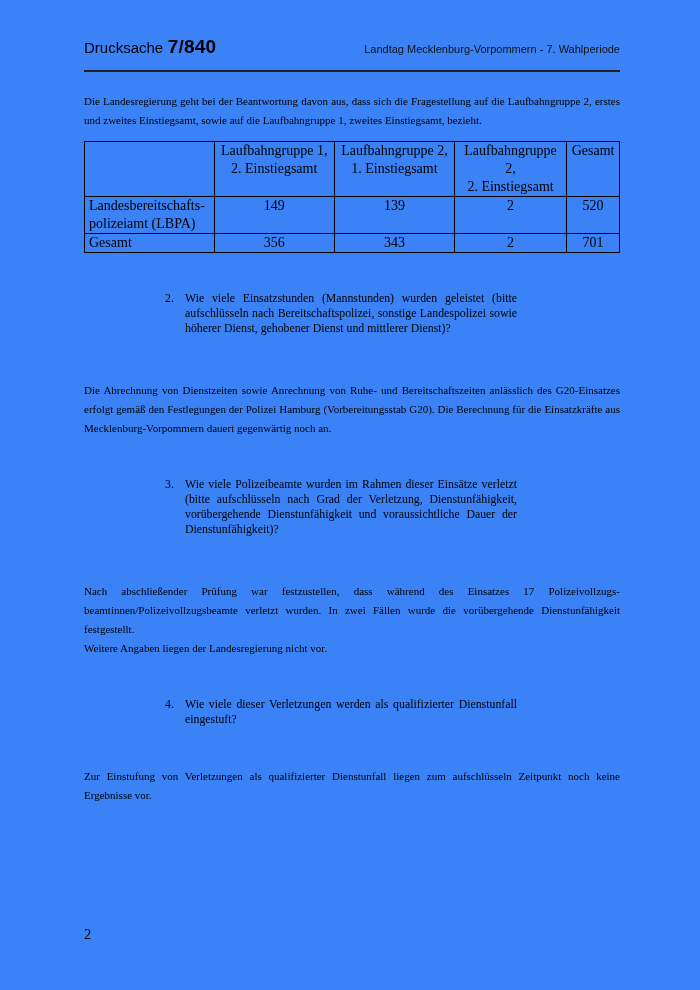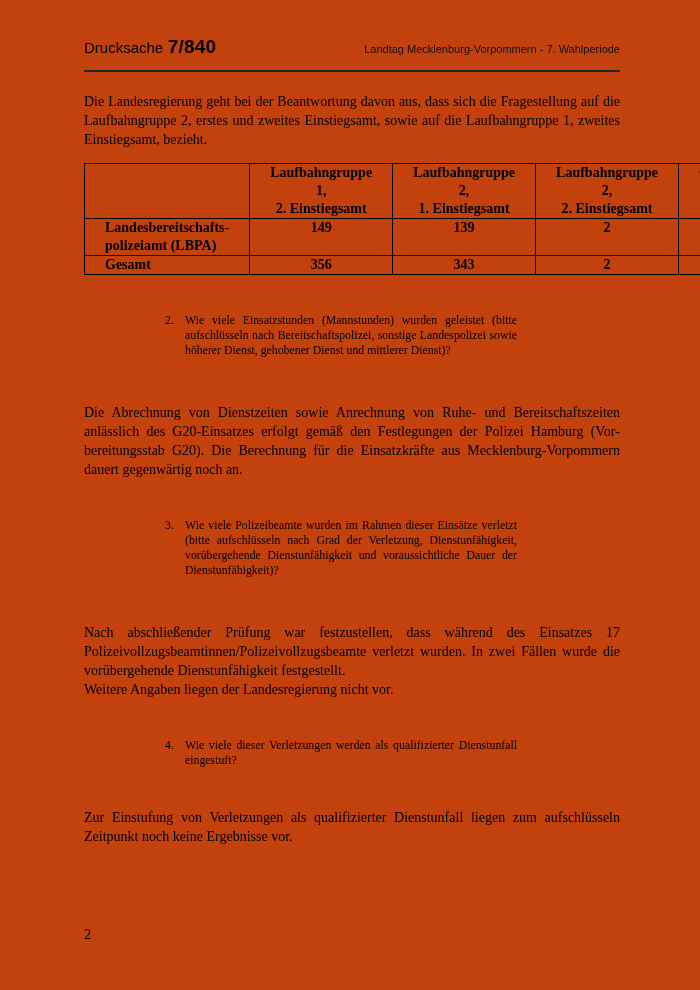--- a/index.html
+++ b/index.html
@@ -1,21 +1,21 @@
 <!DOCTYPE html>
 <html><head>
 <meta charset="utf-8">
 <style>
   html, body { margin: 0; padding: 0; background: #e8e8e8; }
   .page {
     position: relative;
     width: 700px;
     height: 990px;
     margin: 0 auto;
-    background: #c2410c;
+    background: #3b82f6;
     color: #000000;
     box-sizing: border-box;
     padding: 36px 80px 0 84px;
     font-family: "Liberation Serif", "DejaVu Serif", serif;
     overflow: hidden;
   }
   .header {
     display: flex;
     justify-content: space-between;
     align-items: baseline;
@@ -24,41 +24,41 @@
   .doc-id { white-space: nowrap; }
   .doc-label { font-size: 15px; }
   .doc-number { font-size: 19px; font-weight: bold; letter-spacing: 0.2px; }
   .header-right { font-size: 11px; color: #111; }
   .rule {
     height: 0;
     border-top: 2px solid #222;
     margin-top: 12px;
   }
   .para {
-    font-size: 14px;
+    font-size: 11px;
     line-height: 19px;
     text-align: justify;
     white-space: pre-line;
   }
   .para-intro   { margin-top: 20px; }
   .para-answer2 { margin-top: 45px; }
   .para-answer3 { margin-top: 45px; }
   .para-answer4 { margin-top: 40px; }
 
   table.doc-table {
     border-collapse: collapse;
     margin-top: 11px;
     font-size: 14px;
     line-height: 18px;
   }
   table.doc-table th, table.doc-table td {
     border: 1px solid #000;
-    padding: 0 20px;
+    padding: 0 4px;
     vertical-align: top;
-    font-weight: bold;
+    font-weight: normal;
     white-space: pre-line;
   }
   table.doc-table th { text-align: center; }
   table.doc-table td { text-align: center; }
   table.doc-table td.row-label { text-align: left; }
   col.c0 { width: 130px; }
   col.c1 { width: 122px; }
   col.c2 { width: 122px; }
   col.c3 { width: 113px; }
   col.c4 { width: 53px; }

